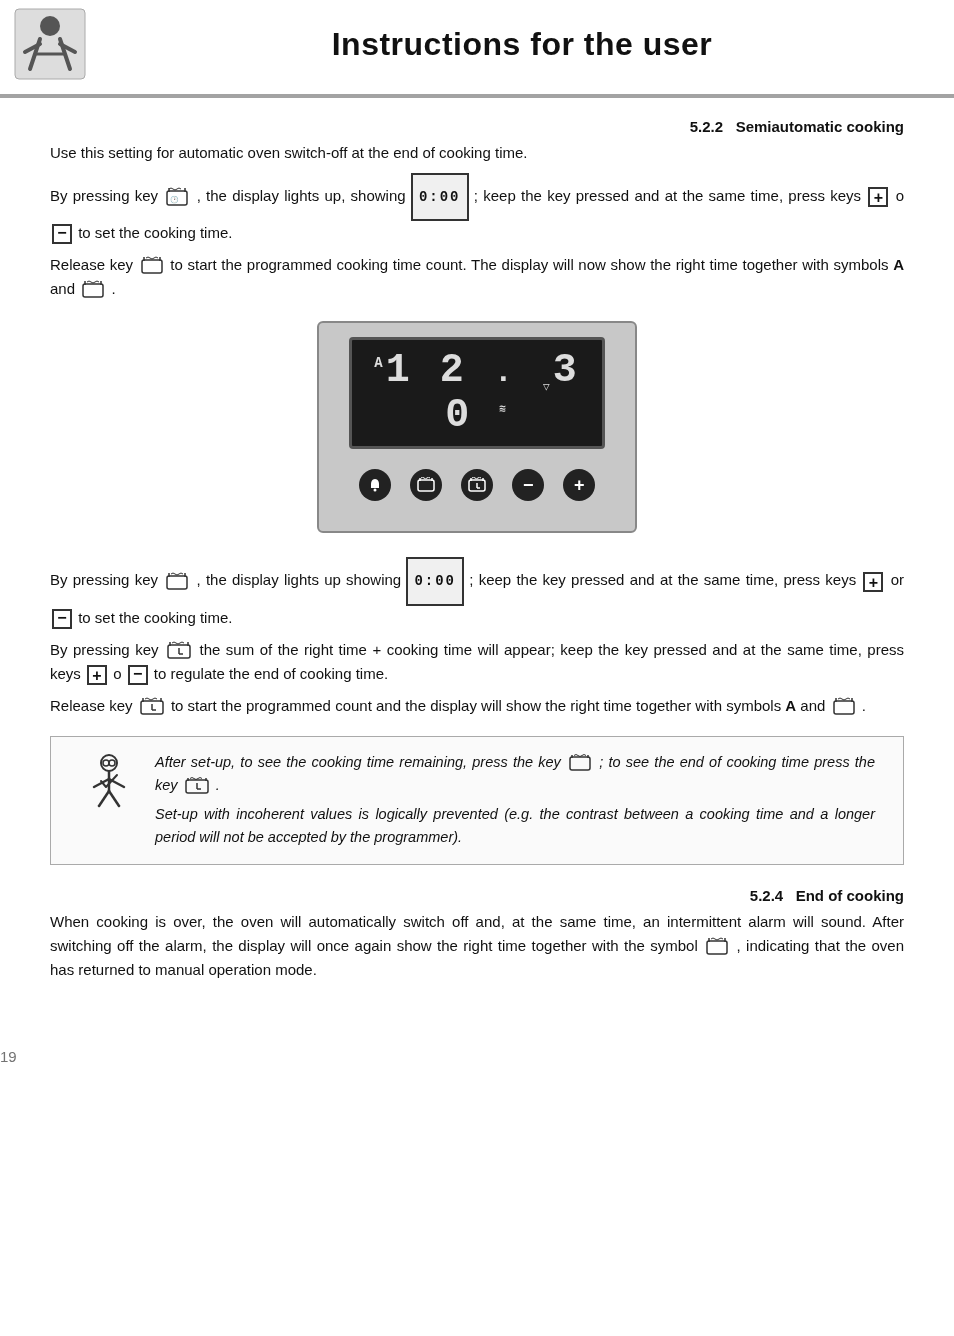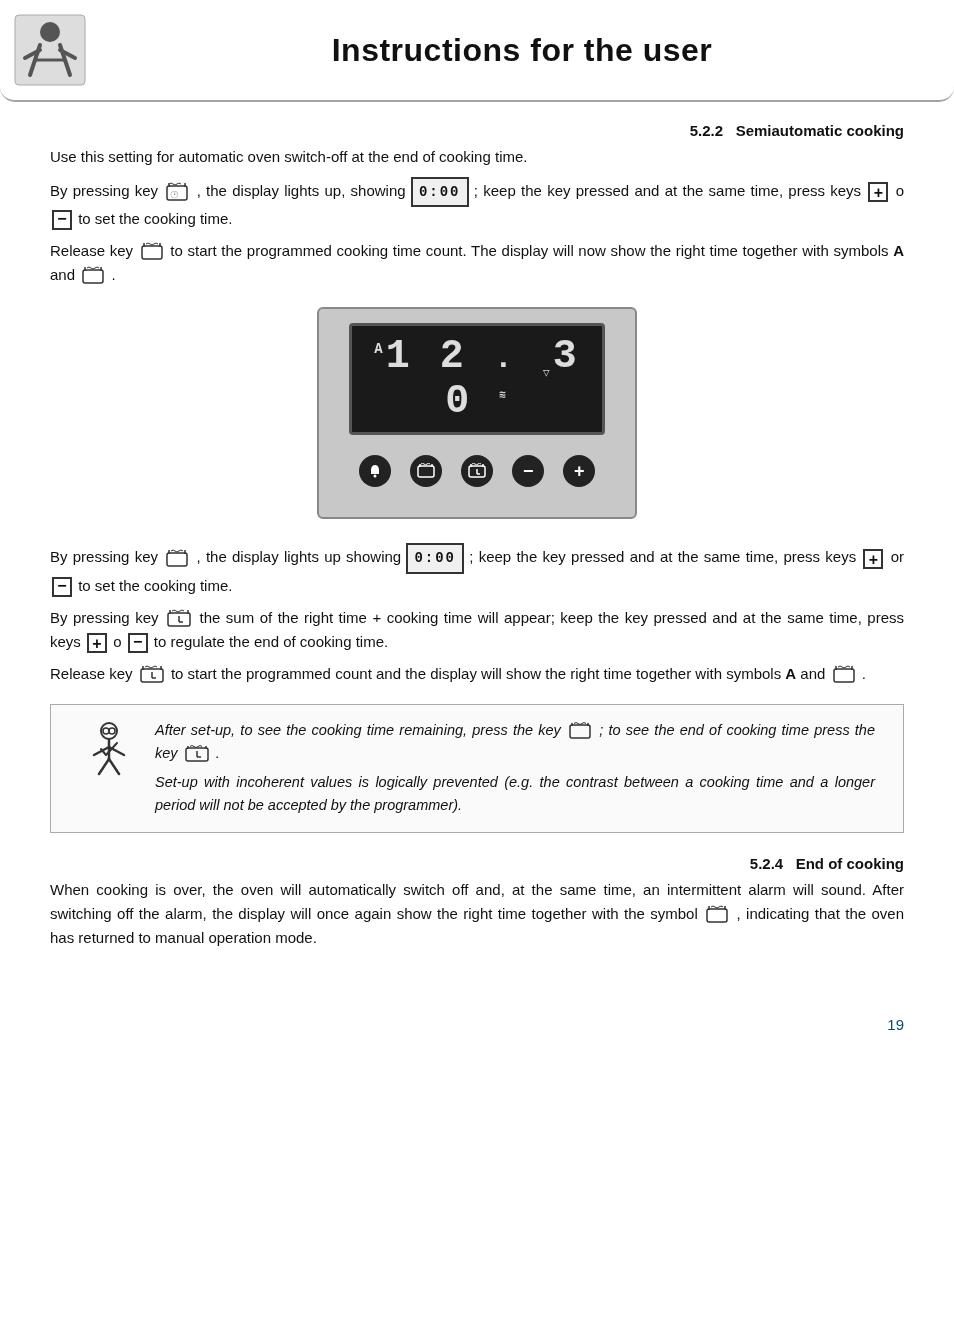--- a/index.html
+++ b/index.html
@@ -9,24 +9,23 @@
       background: #fff;
       font-family: Arial, Helvetica, sans-serif;
       font-size: 15px;
       color: #111;
     }
 
     
     .header {
       display: flex;
       align-items: center;
-      border-bottom: 2px solid #a3a3a3;
-      padding: 10px 20px 10px 10px;
+      border-bottom: 4px solid #a3a3a3;
+      padding: 4px 20px 10px 10px;
       margin-bottom: 20px;
-      border-radius: 15px;
     }
     .header-logo {
       width: 80px;
       height: 80px;
       flex-shrink: 0;
       margin-right: 20px;
     }
     .header-title {
       font-size: 32px;
       font-weight: bold;
@@ -52,21 +51,21 @@
     .para {
       text-align: justify;
       line-height: 1.6;
       margin-bottom: 8px;
     }
 
     
     .display-box {
       display: inline-block;
       border: 2px solid #333;
-      padding: 2px 6px;
+      padding: 11px 6px;
       font-family: 'Courier New', monospace;
       font-size: 14px;
       font-weight: bold;
       background: #f0f0f0;
       vertical-align: middle;
       letter-spacing: 2px;
     }
 
     
     .oven-display-container {
@@ -113,24 +112,23 @@
     }
     .note-text {
       font-style: italic;
       line-height: 1.6;
       text-align: justify;
       font-size: 14.5px;
     }
 
     
     .page-number {
-      text-align: right;
       padding: 10px 50px 10px 0;
       font-size: 15px;
-      color: #0c4a6e;
+      color: #737373;
     }
 
     
     .plus-btn {
       display: inline-block;
       font-size: 16px;
       font-weight: bold;
       vertical-align: middle;
       border: 2px solid #333;
       width: 20px;

